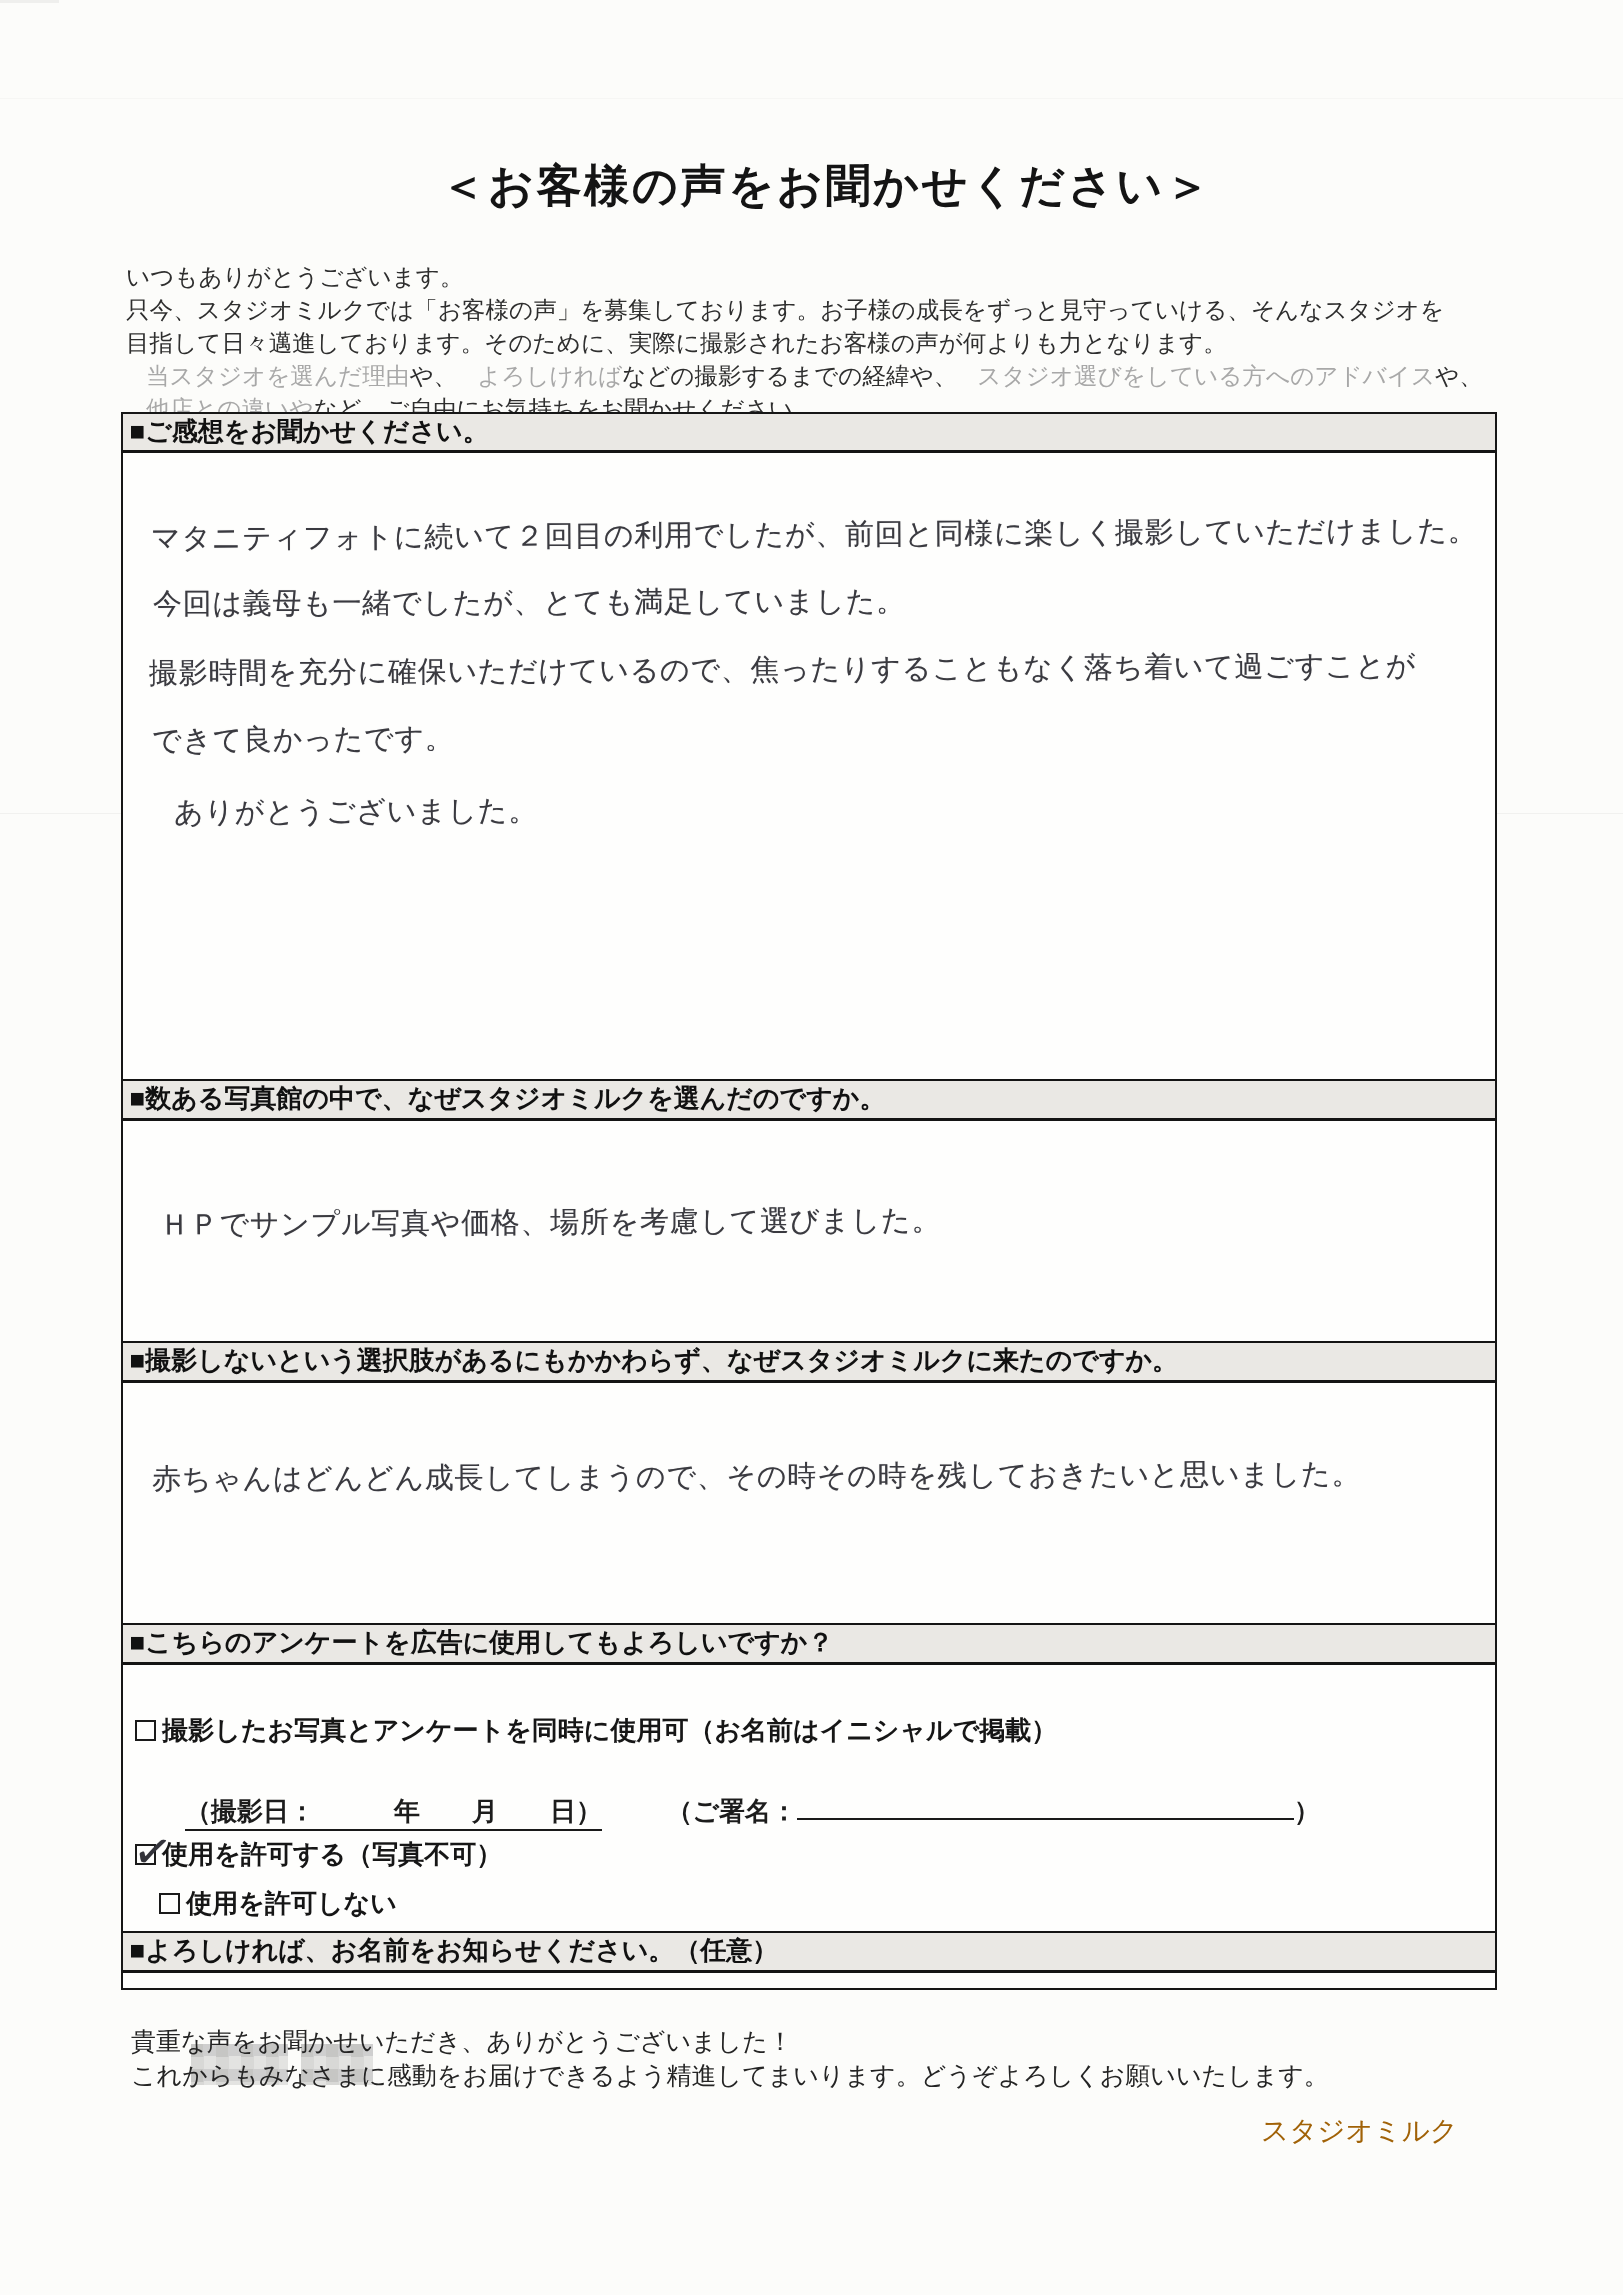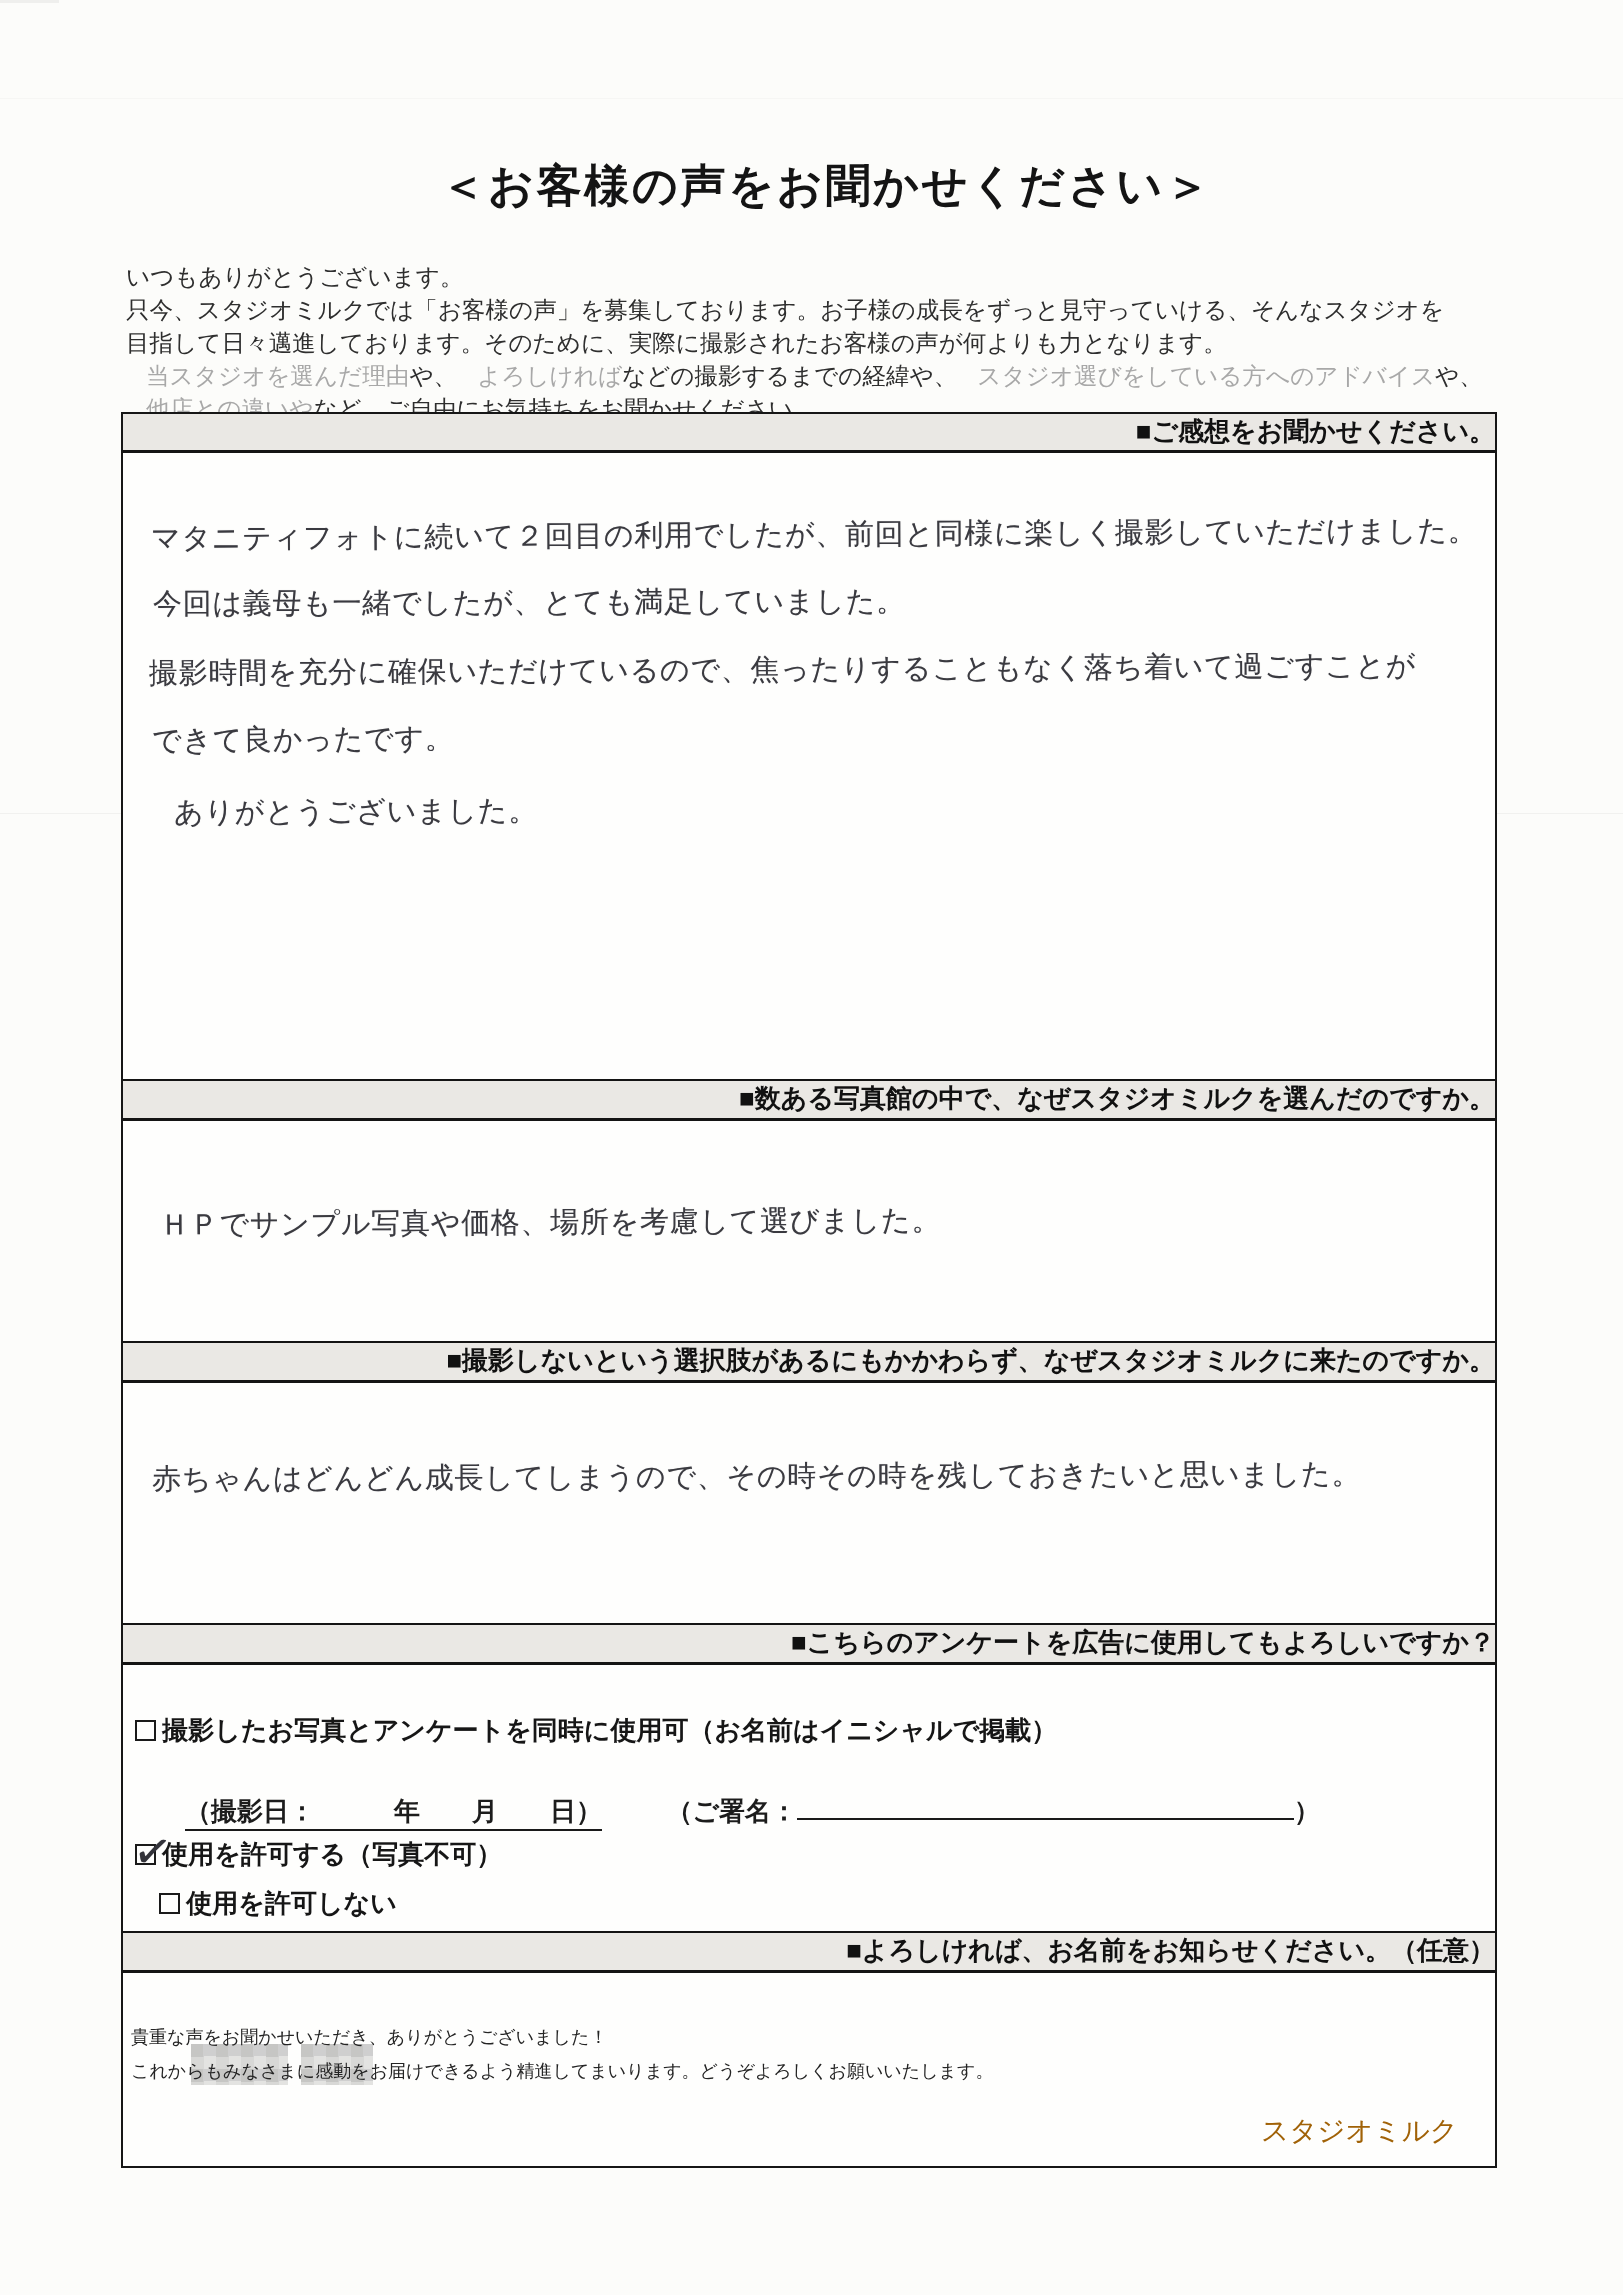--- a/index.html
+++ b/index.html
@@ -18,22 +18,22 @@
     text-align:center; font-size:45px; font-weight:bold;
     letter-spacing:2.6px; color:#141414;margin-left:15px;
   }
 
   .intro { position:absolute; top:261px; left:126px; width:1375px;
     font-size:23.6px; line-height:33px; color:#2e2e2e; }
   .intro .grey { color:#a8a8a8;margin-left:20px; }
 
   
   .form-box {
-    position:absolute; top:412px; left:121px; width:1376px; height:1756px;
-    border:2.6px solid #161616; box-sizing:border-box; background:#fefefd;text-align:right;
+    position:absolute; top:412px; left:121px; width:1376px; height:1578px;
+    border:2.6px solid #161616; box-sizing:border-box; background:#fefefd;
   }
   .bar {
     box-sizing:border-box; height:39px; line-height:35px;
     background:#eae8e4; border-bottom:3.9px solid #141414;
     font-size:26px; font-weight:bold; padding-left:6.5px; color:#111;
   }
   .bar.mid { height:42px; border-top:2.6px solid #141414; }
   .area { position:relative; box-sizing:border-box; background:transparent;margin-top:24px; }
 
   .hand {
@@ -58,21 +58,21 @@
   .u { border-bottom:2.6px solid #1a1a1a; display:inline-block; }
   .spacer { display:inline-block; }
 
   
   .mosaic {
     position:absolute; height:41px;
     background:conic-gradient(#cfcfcf 90deg, #e3e3e1 90deg 180deg, #d8d8d6 180deg 270deg, #c6c6c4 270deg);
     background-size:25px 25px;
   }
 
-  .footer-text { position:absolute; left:131px; font-size:18px; color:#242424; }
+  .footer-text { position:absolute; left:131px; font-size:25px; color:#242424; }
   .studio-sign { position:absolute; right:165px; top:2113px; font-size:27.5px; color:#a16207; }
 </style>
 </head>
 <body>
 
 <div id="page">
 
   <div class="crease" style="top:813px;"></div>
   <div class="crease" style="top:98px; opacity:.5;"></div>
   <div class="corner-shade" style="left:0; top:0; width:59px; height:3.3px;"></div>

